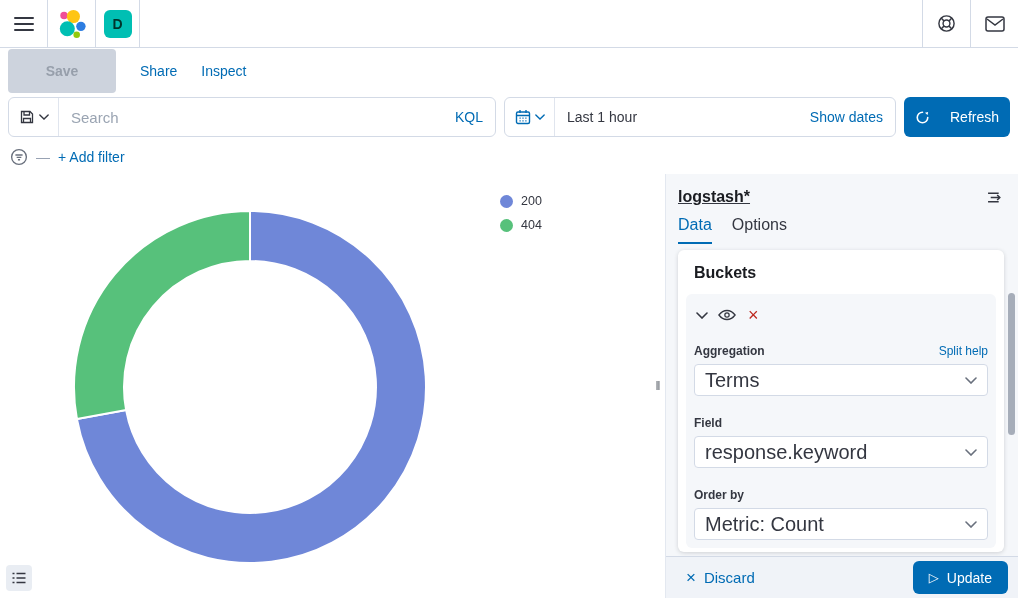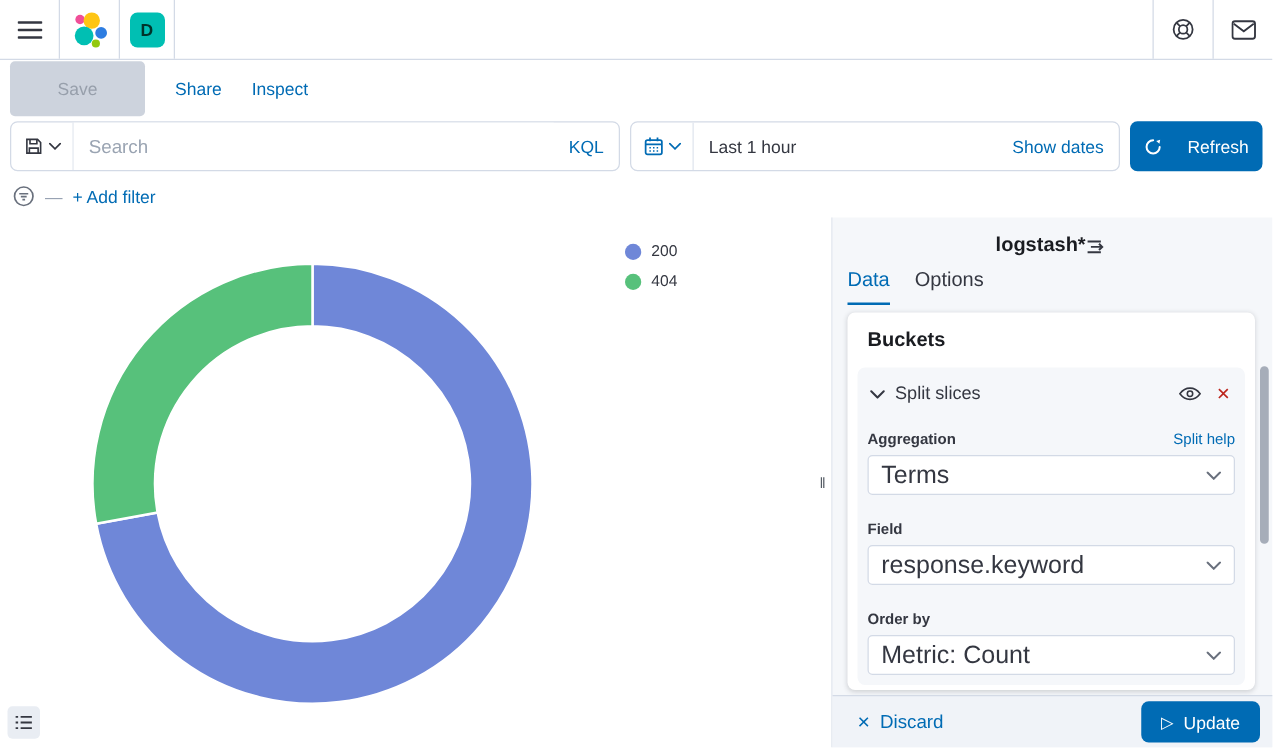--- a/index.html
+++ b/index.html
@@ -20,21 +20,21 @@
   .crumb-sep { color:#a6b0c0; }
   .crumb-current { color:#343741; font-weight:500; }
   .hspacer { flex:1; }
   .hicon { width:48px; display:flex; align-items:center; justify-content:center; border-left:1px solid #d3dae6; cursor:pointer; }
   .space-badge { width:28px; height:28px; border-radius:6px; background:#00BFB3; color:#00342b;
                  font-weight:700; font-size:14px; display:flex; align-items:center; justify-content:center; cursor:pointer; }
 
   
   .toolbar { height:46px; display:flex; align-items:center; padding:0 8px; flex:none; }
   .save-btn { width:108px; height:44px; border:none; border-radius:4px; background:#cdd3dd; color:#979fab;
-              font-size:14px; font-weight:400; font-family:inherit; }
+              font-size:14px; font-weight:700; font-family:inherit; }
   .toolbar-link { color:#006BB4; margin-left:24px; font-size:14px; text-decoration:none; cursor:pointer; }
 
   
   .query-row { height:46px; display:flex; align-items:center; padding:0 8px; gap:8px; flex:none; }
   .control { height:40px; border:1px solid #d3dae6; border-radius:6px; background:#fff; display:flex; align-items:center; overflow:hidden; }
   .search-control { flex:1; }
   .date-control { width:392px; }
   .prepend { width:50px; height:100%; display:flex; align-items:center; justify-content:center; gap:4px;
              border-right:1px solid #e0e5ee; cursor:pointer; flex:none; }
   .search-input { flex:1; border:none; outline:none; height:100%; padding:0 12px; font-size:15px; font-family:inherit; color:#343741; }
@@ -58,21 +58,21 @@
   .legend-item { display:flex; align-items:center; gap:8px; cursor:pointer; }
   .legend-dot { width:13px; height:13px; border-radius:50%; flex:none; }
   .legend-label { font-size:12.5px; color:#343741; }
   .legend-toggle { position:absolute; left:6px; bottom:7px; width:26px; height:26px; border-radius:4px;
                    background:#e9edf3; display:flex; align-items:center; justify-content:center; cursor:pointer; border:none; }
   .resizer { width:14px; display:flex; align-items:center; justify-content:center; color:#545b64;
              font-size:12px; cursor:col-resize; background:#fff; flex:none; }
 
   
   .side-panel { width:353px; background:#f5f7fa; border-left:1px solid #e3e8f0; display:flex; flex-direction:column; position:relative; flex:none; }
-  .panel-header { padding:14px 14px 0 12px; display:flex; align-items:center; justify-content:center; }
+  .panel-header { padding:14px 14px 0 12px; display:flex; align-items:center; justify-content:space-between;text-decoration:underline; }
   .panel-title { font-size:16px; font-weight:700; color:#1a1c21; }
   .panel-collapse { cursor:pointer; display:flex; }
   .panel-tabs { display:flex; gap:20px; padding:10px 12px 0 12px; }
   .tab { font-size:16px; padding-bottom:8px; cursor:pointer; }
   .tab.active { color:#006BB4; border-bottom:2px solid #006BB4; }
   .tab.inactive { color:#343741; }
   .panel-body { flex:1; min-height:0; padding:6px 14px 4px 12px; }
   .card { background:#fff; border-radius:6px; box-shadow:0 1px 4px rgba(32,38,47,.18); height:100%;
           padding:14px 8px 8px 8px; display:flex; flex-direction:column; overflow:hidden; }
   .buckets-title { font-size:16px; font-weight:700; color:#1a1c21; margin:0 0 12px 8px; }
@@ -234,21 +234,20 @@
         <span class="tab inactive">Options</span>
       </div>
       <div class="panel-body">
         <div class="card">
           <div class="buckets-title">Buckets</div>
           <div class="agg-panel">
             <div class="agg-header">
               <svg width="12" height="7" viewBox="0 0 12 7">
                 <path d="M1 1l5 5 5-5" fill="none" stroke="#343741" stroke-width="1.6" stroke-linecap="round"></path>
               </svg>
-              <span class="agg-header-label">Split slices</span>
               <button class="icon-btn">
                 <svg width="18" height="12" viewBox="0 0 20 12" fill="none" stroke="#343741" stroke-width="1.4">
                   <path d="M1 6c3-4 6-5 9-5s6 1 9 5c-3 4-6 5-9 5s-6-1-9-5z"></path>
                   <circle cx="10" cy="6" r="2.4"></circle>
                 </svg>
               </button>
               <button class="icon-btn">
                 <span class="x-glyph">×</span>
               </button>
             </div>

